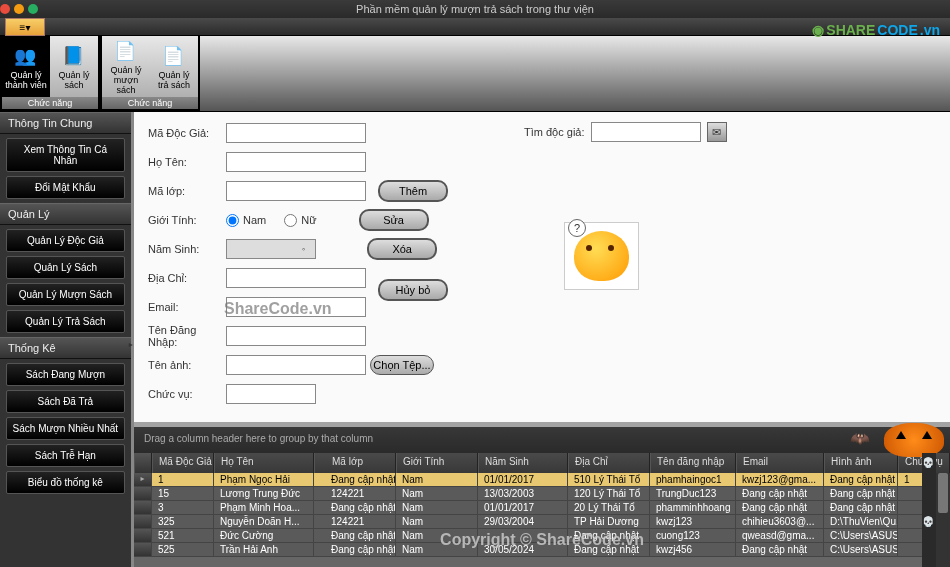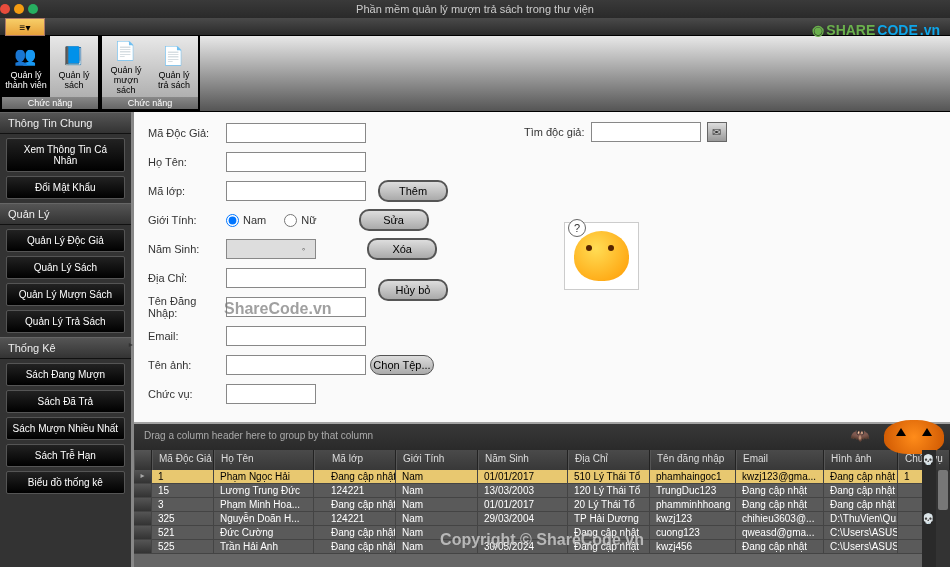--- a/index.html
+++ b/index.html
@@ -51,21 +51,21 @@
 .btn.sm { width: 64px; height: 20px; margin-left: 4px; border-width: 1px; }
 .search-row { position: absolute; top: 10px; left: 390px; display: flex; align-items: center; gap: 6px; font-size: 11px; }
 .avatar-box { position: absolute; top: 110px; left: 430px; width: 75px; height: 68px; border: 1px solid #ccc; background: #fff; display: flex; align-items: center; justify-content: center; }
 .emoji-face { width: 55px; height: 50px; background: radial-gradient(circle at 40% 35%, #ffdd55, #ff9900); border-radius: 50% 50% 45% 45%; position: relative; }
 .emoji-face::before { content: "?"; position: absolute; top: -12px; left: -6px; background: #fff; border: 1px solid #666; border-radius: 50%; width: 16px; height: 16px; font-size: 11px; text-align: center; line-height: 16px; color: #333; }
 .emoji-face::after { content:""; position:absolute; top:14px; left:12px; width:6px; height:6px; background:#552200; border-radius:50%; box-shadow: 22px 0 #552200; }
 
 .wm-center { position: absolute; top: 188px; left: 90px; color: rgba(120,120,120,0.7); font-size: 16px; font-weight: bold; z-index: 50; pointer-events: none; }
 .wm-copyright { position: absolute; bottom: 18px; left: 50%; transform: translateX(-50%); color: rgba(200,200,200,0.85); font-size: 16px; font-weight: bold; z-index: 60; pointer-events: none; }
 
-.grid-wrap { flex: 1; background: #6d28d9; display: flex; flex-direction: column; position: relative; border-top: 2px solid #a3a3a3; }
+.grid-wrap { flex: 1; background: #6d28d9; display: flex; flex-direction: column; position: relative; border-top: 5px solid #a3a3a3; }
 .grid-group { height: 26px; background: linear-gradient(#383838,#2a2a2a); color: #aaa; font-size: 10px; padding: 6px 10px; position: relative; }
 .pumpkin { position: absolute; right: 6px; top: -4px; width: 60px; height: 34px; background: radial-gradient(circle, #ff8c1a, #cc5500); border-radius: 45% 45% 40% 40%; }
 .pumpkin::before { content:""; position:absolute; top:8px; left:12px; width:0; height:0; border-left:5px solid transparent; border-right:5px solid transparent; border-bottom:8px solid #000; }
 .pumpkin::after { content:""; position:absolute; top:8px; right:12px; width:0; height:0; border-left:5px solid transparent; border-right:5px solid transparent; border-bottom:8px solid #000; }
 .bat { position: absolute; right: 80px; top: 2px; color: #222; font-size: 16px; }
 
 .grid-head { display: flex; background: linear-gradient(#4a4a4a,#383838); height: 20px; justify-content: space-between; }
 .grid-head .gc { color: #ddd; font-size: 10px; padding: 3px 6px; border-right: 1px solid #222; border-left: 1px solid #555; overflow: hidden; white-space: nowrap; }
 .grid-body { flex: 1; overflow: hidden; background: #666; }
 .gr { display: flex; height: 14px; font-size: 10px; color: #fff; background: #5a5a5a; border-bottom: 1px solid #444; }
@@ -203,25 +203,25 @@
           <input class="finput fnum" type="text" style="background: rgb(221, 221, 221);">
           <span style="margin-left:-14px;font-size:9px">◦</span>
           <button class="btn" style="margin-left:62px">Xóa</button>
         </div>
       <div class="frow">
           <span class="flabel">Địa Chỉ:</span>
           <input class="finput" style="">
           <button class="btn" style="transform:translateY(12px)">Hủy bỏ</button>
         </div>
       <div class="frow">
+          <span class="flabel">Email:</span>
+          <input class="finput" style="">
+        </div>
+      <div class="frow">
           <span class="flabel">Tên Đăng Nhập:</span>
-          <input class="finput" style="">
-        </div>
-      <div class="frow">
-          <span class="flabel">Email:</span>
           <input class="finput" style="">
         </div>
       <div class="frow">
           <span class="flabel">Tên ảnh:</span>
           <input class="finput" style="">
           <button class="btn sm">Chọn Tệp...</button>
         </div>
       <div class="frow">
           <span class="flabel">Chức vụ:</span>
           <input class="finput" style="width: 90px;">

